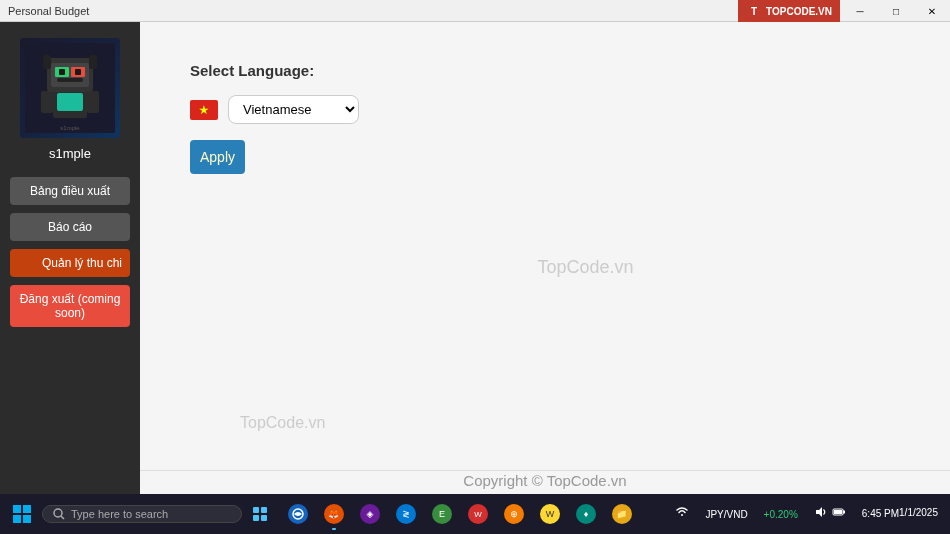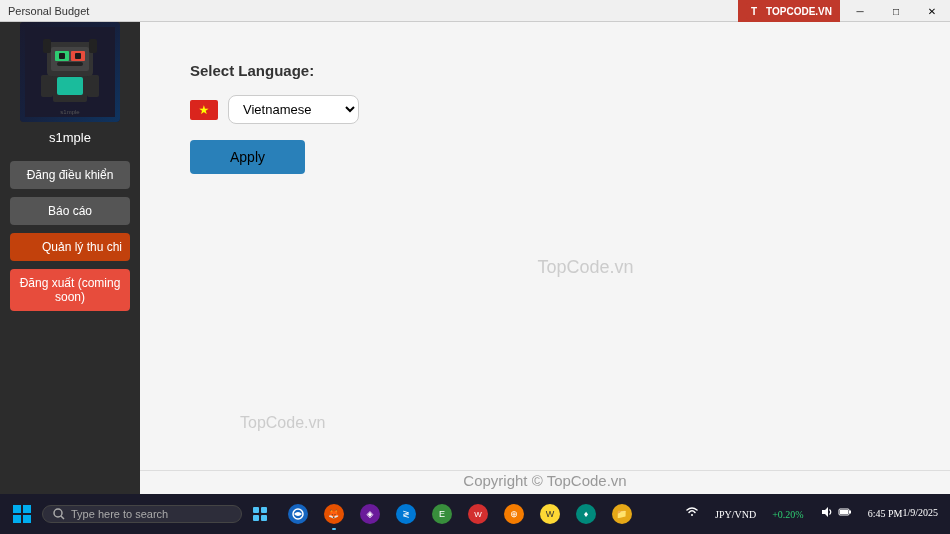--- a/index.html
+++ b/index.html
@@ -70,21 +70,21 @@
       height: 490px; 
     }
 
     
     .sidebar {
       width: 140px;
       background: #2c2c2c;
       display: flex;
       flex-direction: column;
       align-items: center;
-      padding-top: 0;
+      padding-top: 16px;
       flex-shrink: 0;
     }
     .avatar-area {
       width: 100px;
       height: 100px;
       background: #1a1a2e;
       border-radius: 4px;
       overflow: hidden;
       display: flex;
       align-items: center;
@@ -175,23 +175,23 @@
       border: 1px solid #ccc;
       border-radius: 8px;
       font-size: 13px;
       background: #fff;
       appearance: auto;
       cursor: pointer;
       min-width: 120px;
     }
     .apply-btn {
       background: #2980b9;
-      color: #000000;
+      color: #fef9c3;
       border: none;
-      padding: 9px 40px;
+      padding: 9px 10px;
       border-radius: 4px;
       font-size: 14px;
       cursor: pointer;
       width: fit-content;
     }
 
     
     .watermark-center {
       position: absolute;
       top: 50%;
@@ -296,21 +296,20 @@
       align-items: center;
       justify-content: center;
       font-size: 10px;
     }
     .taskbar-right {
       margin-left: auto;
       display: flex;
       align-items: center;
       gap: 16px;
       padding-right: 8px;
-      font-family: Liberation Serif, serif;
     }
     .taskbar-currency {
       color: #fff;
       font-size: 10px;
     }
     .taskbar-currency-change {
       color: #2ecc71;
       font-size: 10px;
     }
     .taskbar-sys-icons {
@@ -406,21 +405,21 @@
           <rect x="50" y="26" width="6" height="6" fill="#1a1a1a" rx="1"></rect>
 
           <rect x="32" y="35" width="26" height="4" fill="#222" rx="2"></rect>
 
           <text x="45" y="87" text-anchor="middle" fill="#555" font-size="6">s1mple</text>
         </svg>
       </div>
     </div>
     <span class="username">s1mple</span>
 
-    <button class="nav-btn nav-btn-gray">Đăng điều khiển</button>
+    <button class="nav-btn nav-btn-gray">Bảng điều xuất</button>
     <button class="nav-btn nav-btn-gray">Báo cáo</button>
     <button class="nav-btn nav-btn-active">Quản lý thu chi</button>
     <button class="nav-btn nav-btn-red">Đăng xuất (coming soon)</button>
   </div>
 
   <div class="main-content">
     <div class="select-lang-label">Select Language:</div>
     <div class="lang-row">
       <div class="flag-icon">
         <span class="flag-star">★</span>
@@ -562,16 +561,16 @@
         <svg width="14" height="14" viewBox="0 0 14 14">
           <rect x="1" y="4" width="10" height="6" stroke="#fff" stroke-width="1" fill="none" rx="1"></rect>
           <rect x="2" y="5" width="8" height="4" fill="#fff"></rect>
           <rect x="11" y="5.5" width="2" height="3" fill="#fff"></rect>
         </svg>
       </div>
     </div>
 
     <div style="display:flex;flex-direction:row;align-items:flex-start;">
       <span class="taskbar-time">6:45 PM</span>
-      <span class="taskbar-date">1/9/2025</span>
+      <span class="taskbar-date">1/1/2025</span>
     </div>
   </div>
 </div>
 
 </body></html>

